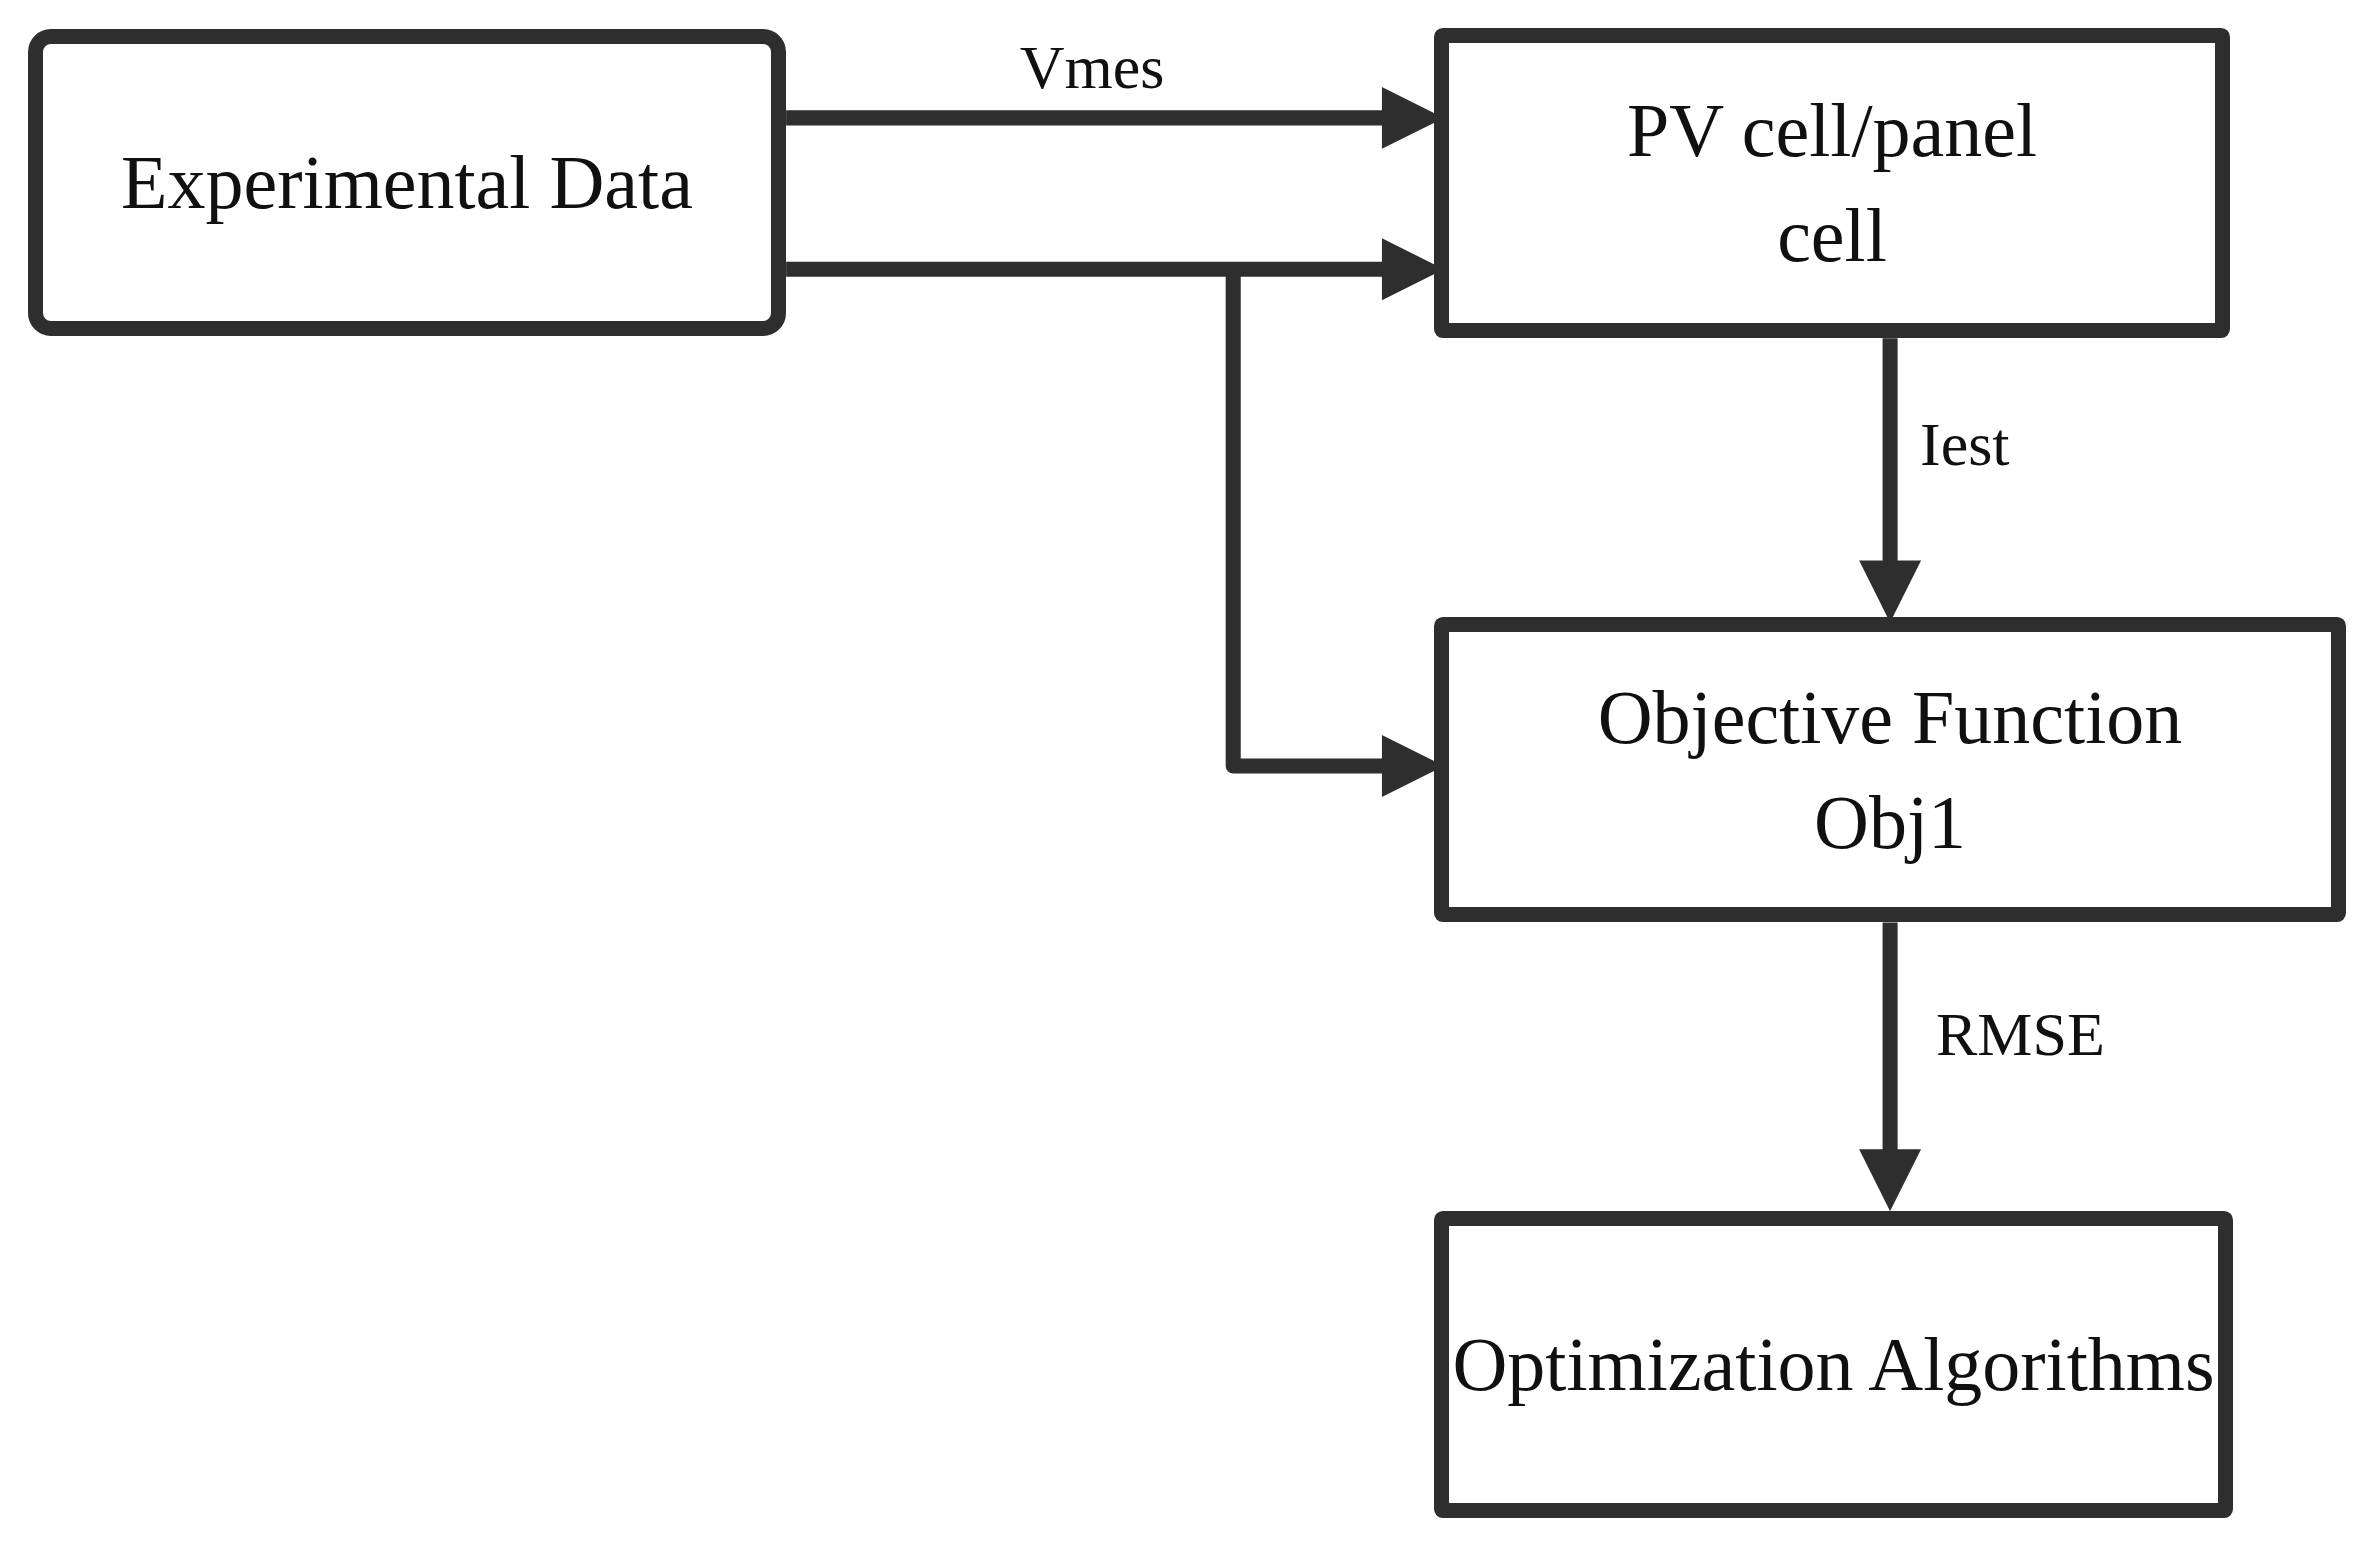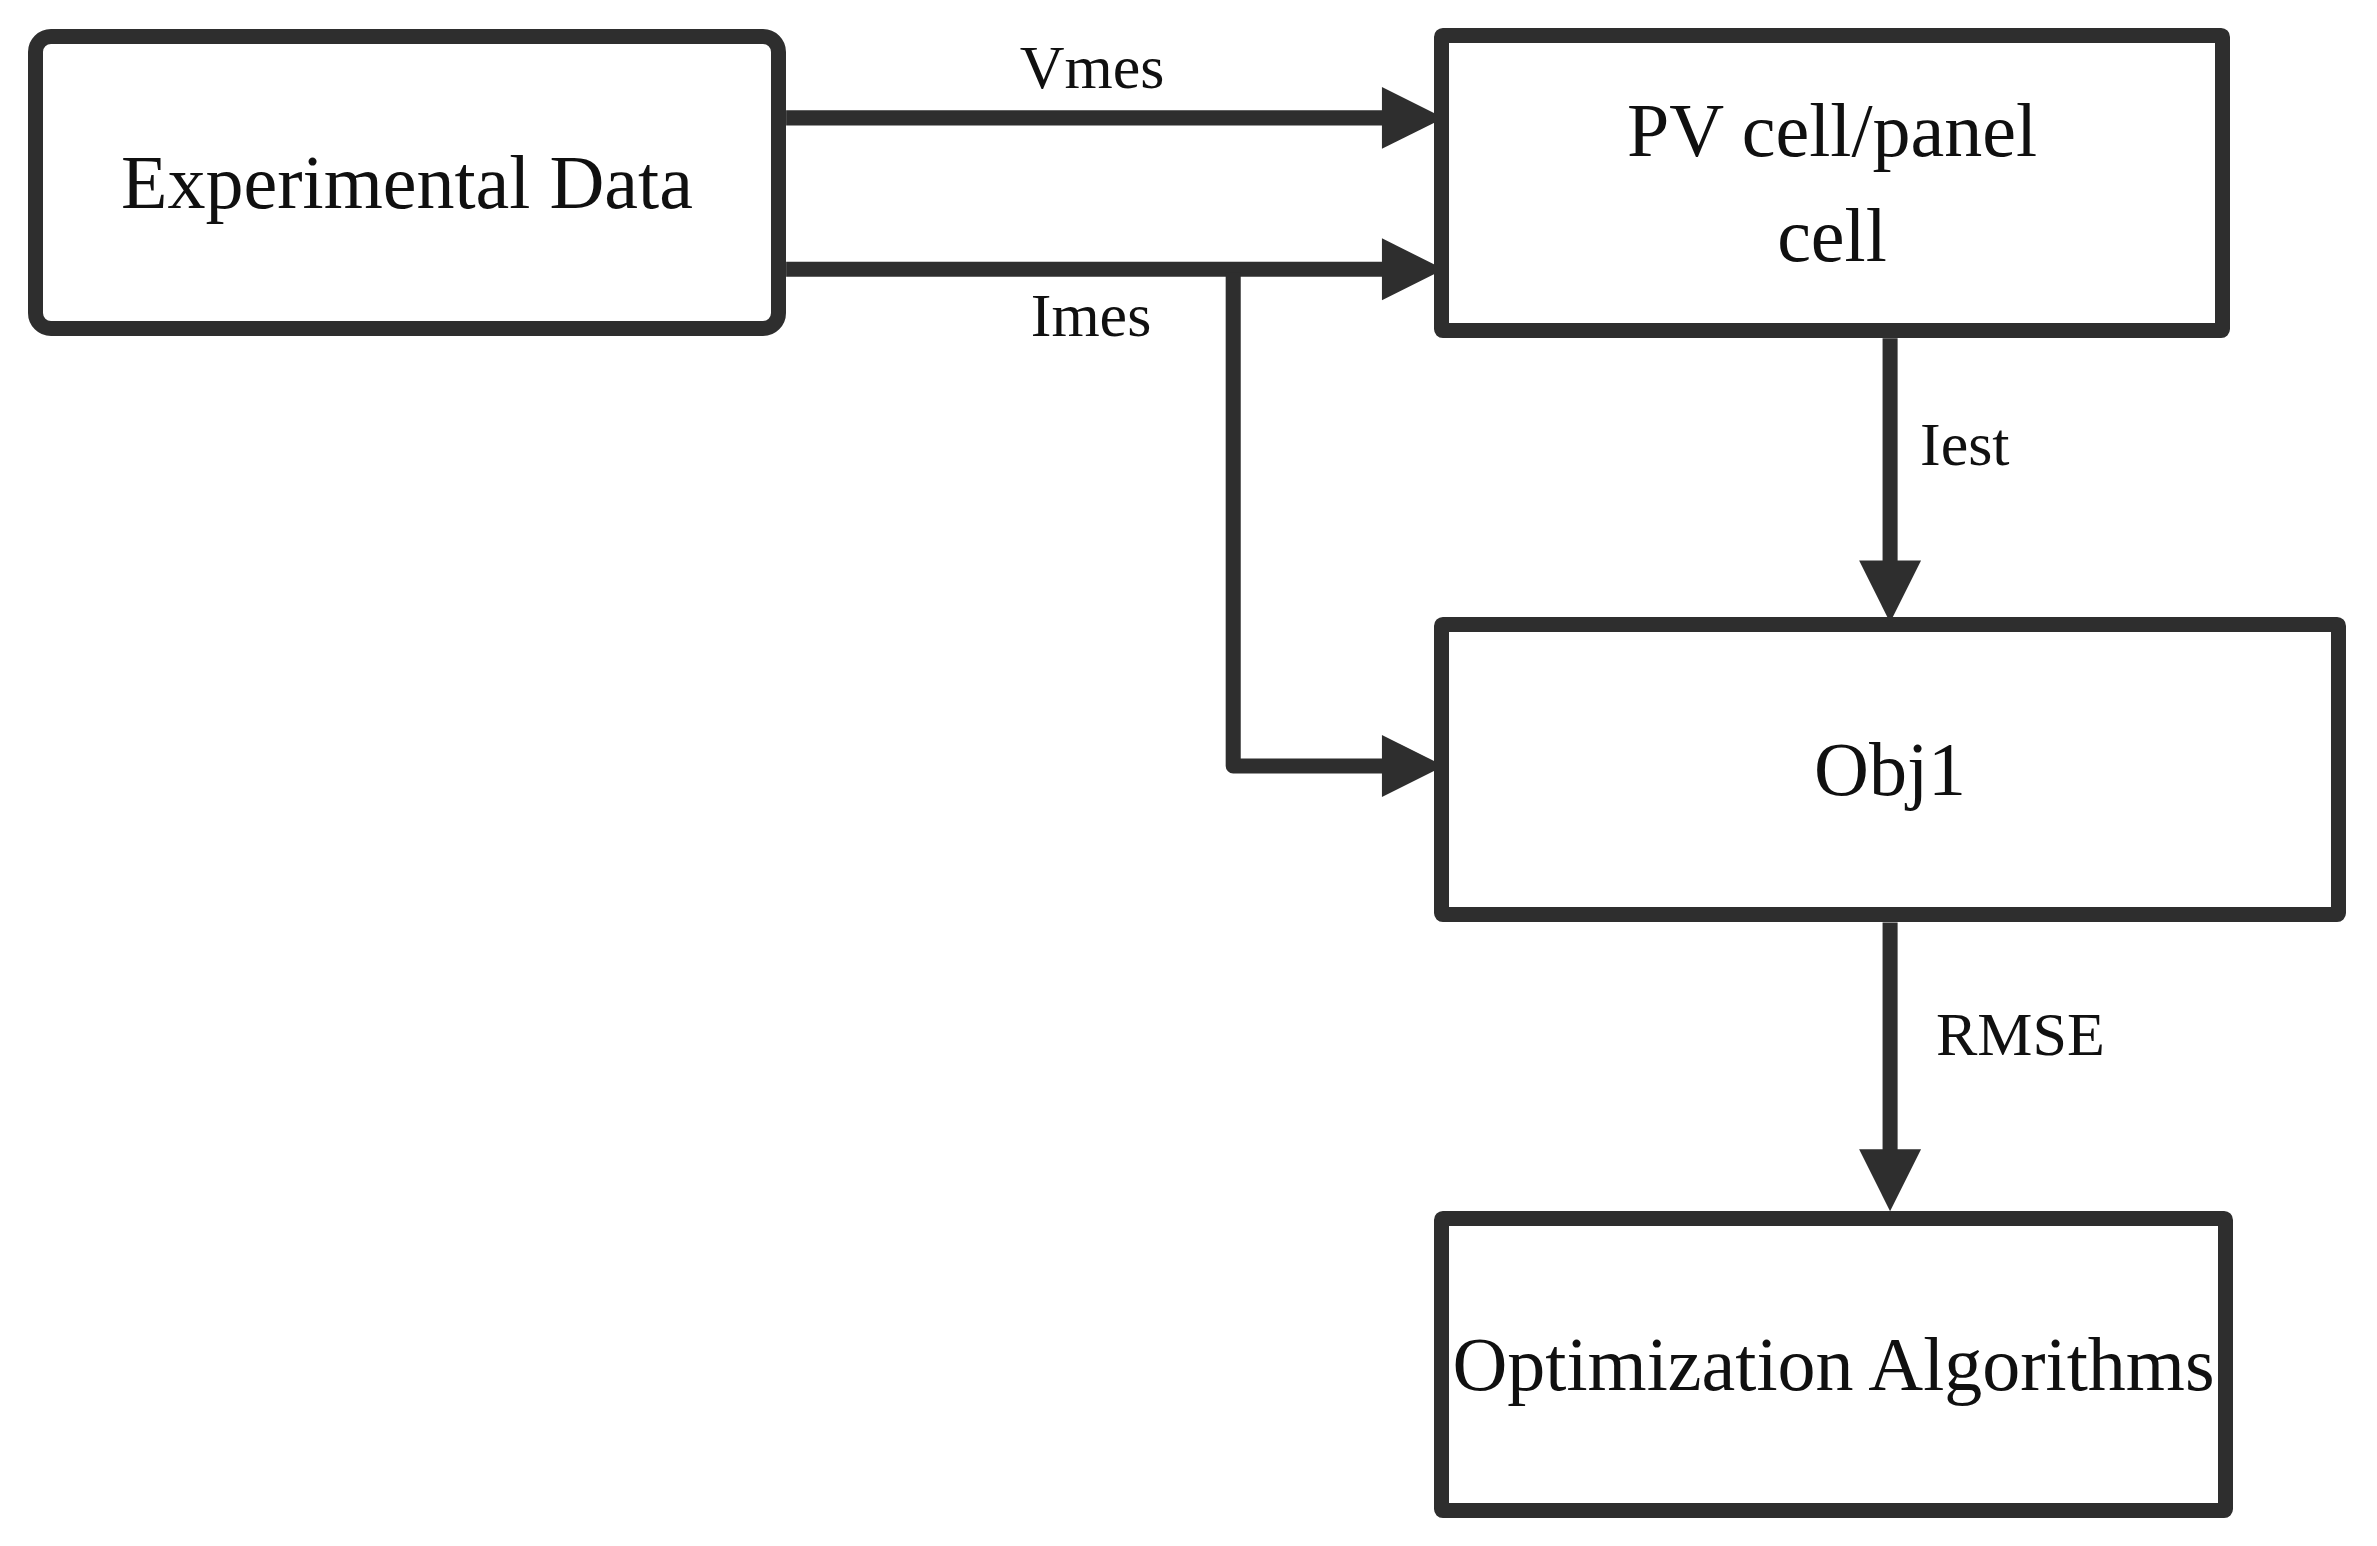--- a/index.html
+++ b/index.html
@@ -87,26 +87,26 @@
   <div class="node" id="node-experimental-data">
     <span>Experimental Data</span>
   </div>
 
   <div class="node" id="node-pv-model">
     <span>PV cell/panel</span>
     <span>cell</span>
   </div>
 
   <div class="node" id="node-objective-fn">
+    <span>Objective Function</span>
     <span>Obj1</span>
   </div>
 
   <div class="node" id="node-optimization">
     <span>Optimization Algorithms</span>
   </div>
 
   <div class="edge-label" id="label-vmes">Vmes</div>
-  <div class="edge-label" id="label-imes">Imes</div>
   <div class="edge-label" id="label-iest">Iest</div>
   <div class="edge-label" id="label-rmse">RMSE</div>
 
 </div>
 
 
 </body></html>

